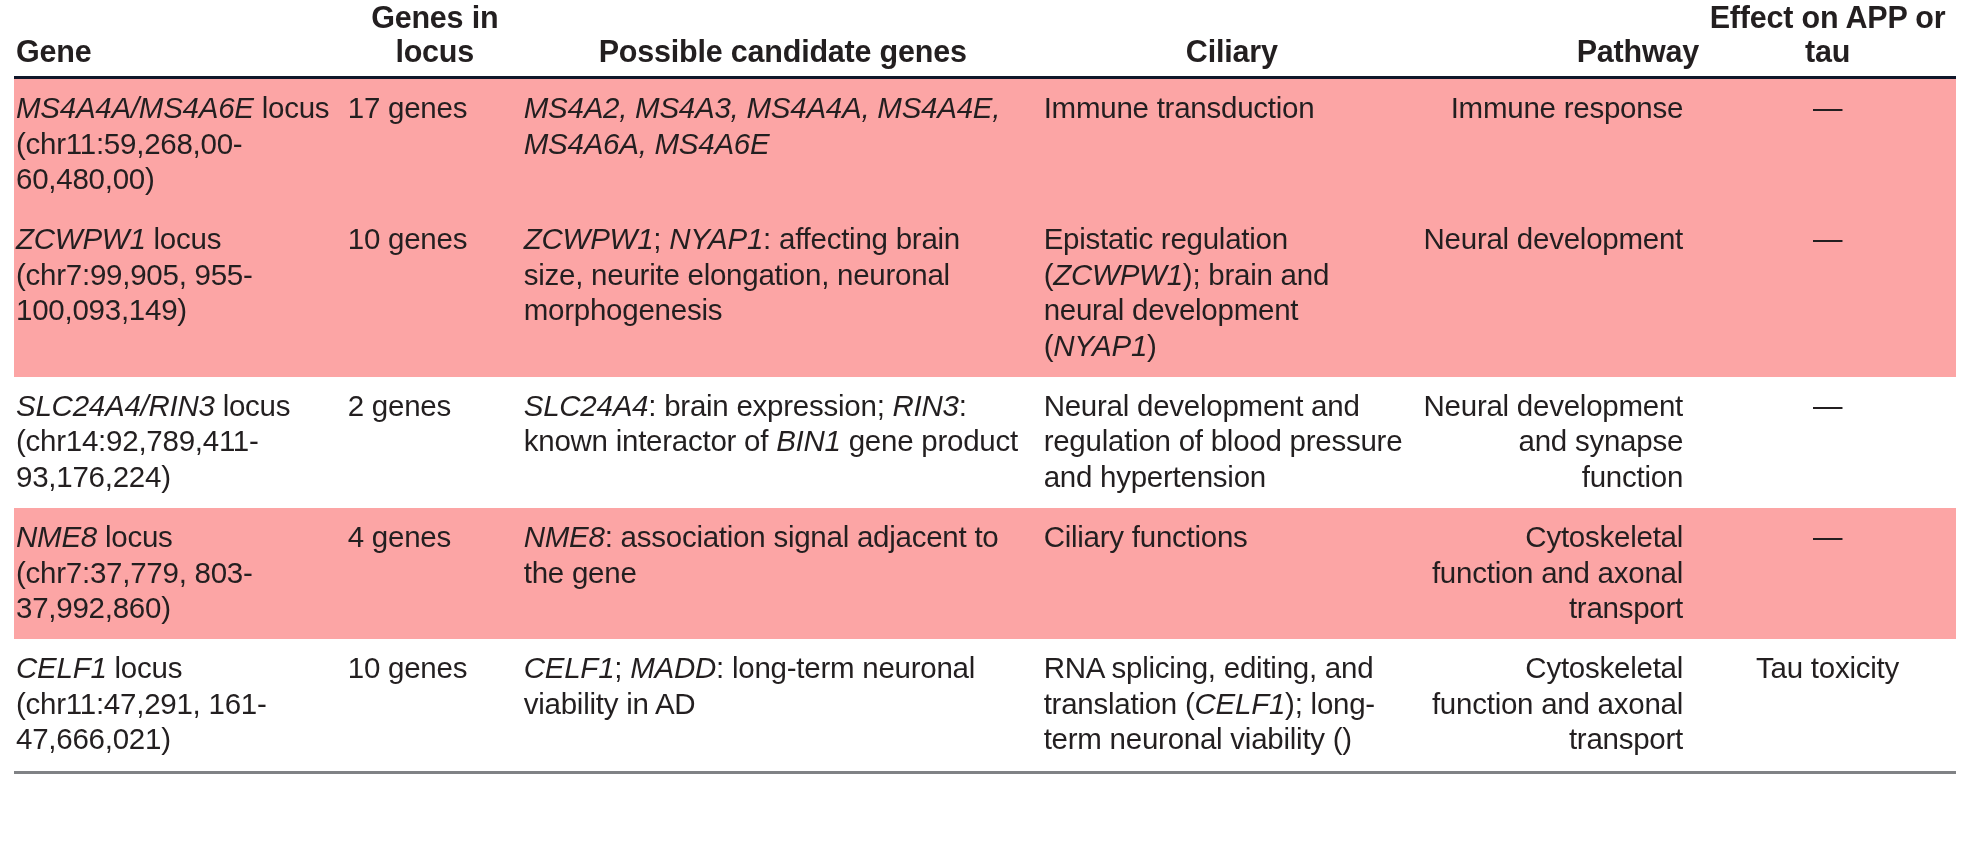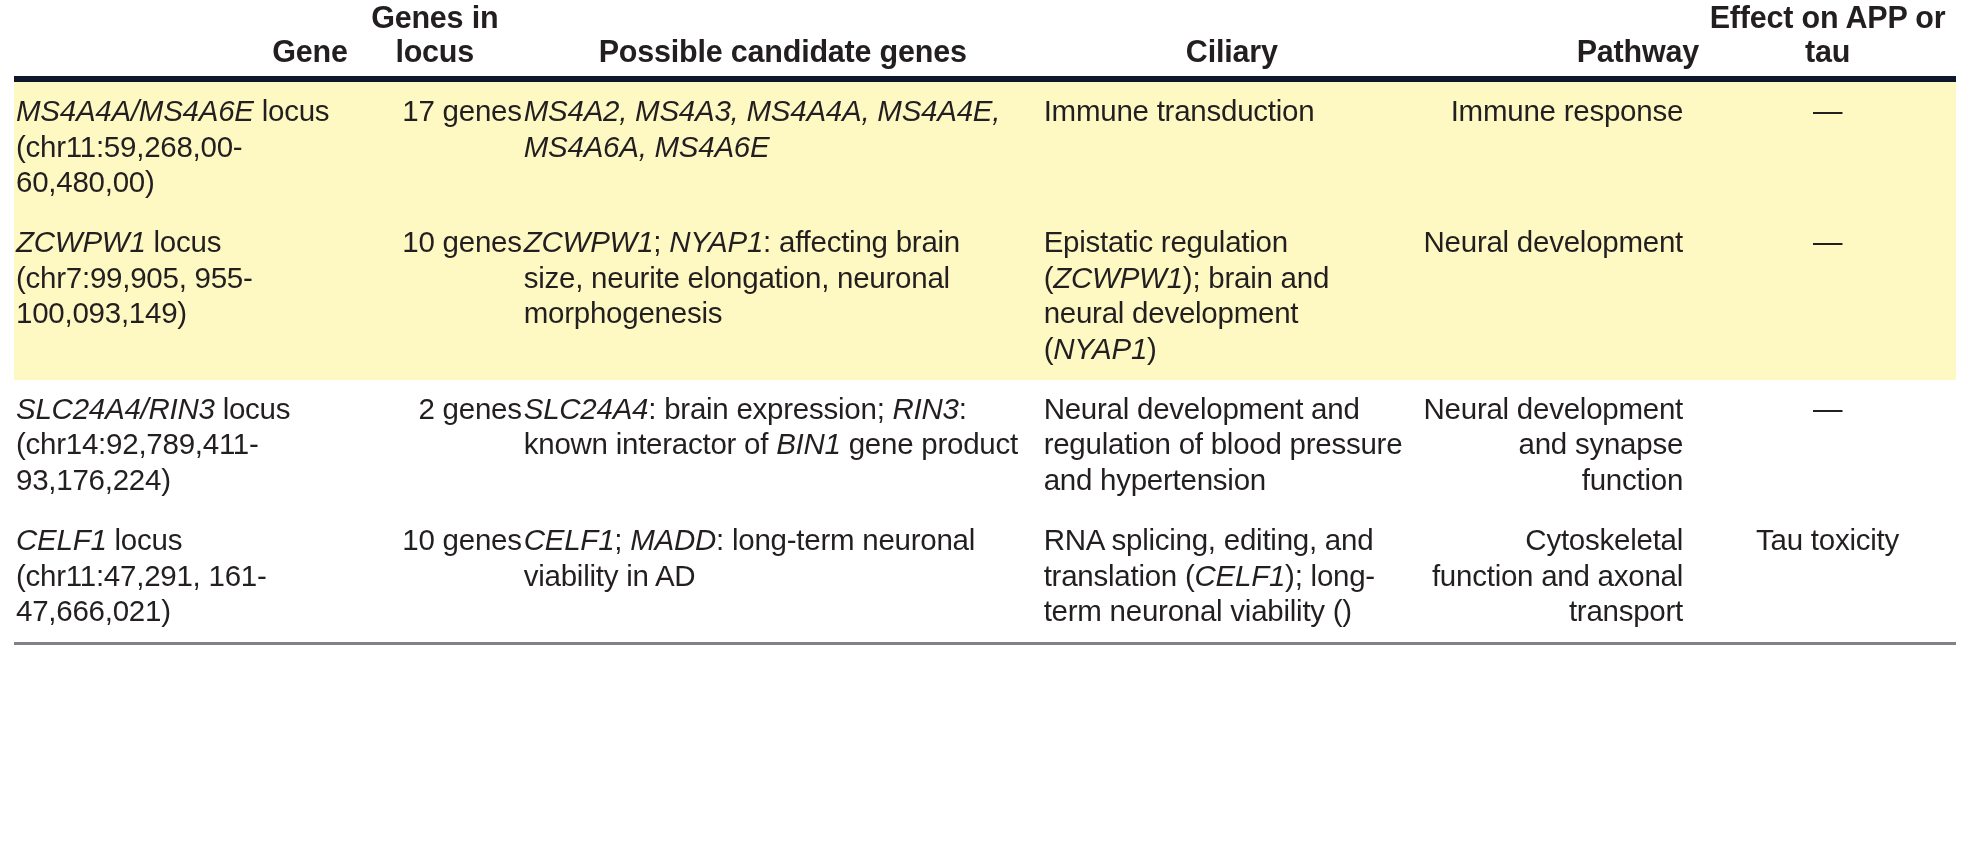--- a/index.html
+++ b/index.html
@@ -24,44 +24,44 @@
     border-collapse: collapse;
     table-layout: fixed;
   }
   
   thead th {
     font-size: 30.5px;
     font-weight: bold;
     line-height: 1.12;
     vertical-align: bottom;
     padding: 0 0 8px 0;
-    border-bottom: 6px solid #0f172a;
+    border-bottom: 3px solid #0f172a;
     letter-spacing: -0.2px;
   }
-  th.c-gene      { text-align: right;   width: 330px; padding-left: 2px;}
+  th.c-gene      { text-align: left;   width: 330px; padding-left: 2px;}
   th.c-count     { text-align: center; width: 172px; }
   th.c-candidate { text-align: center; width: 516px; }
   th.c-function  { text-align: center; width: 372px; }
   th.c-pathway   { text-align: right; width: 276px; }
   th.c-effect    { text-align: center; width: 254px; }
 
   
   tbody td {
     font-size: 29.5px;
     line-height: 1.2;
     vertical-align: top;
     padding: 11px 14px 14px 0;
     letter-spacing: -0.25px;
   }
-  tbody tr.shade td { background: #fef9c3; }
+  tbody tr.shade td { background: #fca5a5; }
   tbody tr.plain td { background: #ffffff; }
   tbody tr:last-child td { border-bottom: 3px solid #808285; }
 
   td.c-gene      { text-align: left;  padding-left: 2px; padding-right: 10px; }
-  td.c-count     { text-align: right; padding-right: 0; }
+  td.c-count     { text-align: left; padding-right: 0; }
   td.c-candidate { text-align: left;  padding-left: 2px; padding-right: 22px; }
   td.c-function  { text-align: left;  padding-left: 0;  padding-right: 16px; }
   td.c-pathway   { text-align: right;  padding-left: 0;  padding-right: 16px; }
   td.c-effect    { text-align: center; padding-right: 0; }
 
   td i, td em { font-style: italic; }
 </style>
 </head>
 <body>
 
@@ -103,20 +103,28 @@
           <td class="c-effect">—</td>
         </tr>
         <tr class="plain">
           <td class="c-gene"><i>SLC24A4/RIN3</i> locus (chr14:92,789,411-93,176,224)</td>
           <td class="c-count">2 genes</td>
           <td class="c-candidate"><i>SLC24A4</i>: brain expression; <i>RIN3</i>: known interactor of <i>BIN1</i> gene product</td>
           <td class="c-function">Neural development and regulation of blood pressure and hypertension</td>
           <td class="c-pathway">Neural development and synapse function</td>
           <td class="c-effect">—</td>
         </tr>
+        <tr class="shade">
+          <td class="c-gene"><i>NME8</i> locus (chr7:37,779, 803-37,992,860)</td>
+          <td class="c-count">4 genes</td>
+          <td class="c-candidate"><i>NME8</i>: association signal adjacent to the gene</td>
+          <td class="c-function">Ciliary functions</td>
+          <td class="c-pathway">Cytoskeletal function and axonal transport</td>
+          <td class="c-effect">—</td>
+        </tr>
         <tr class="plain">
           <td class="c-gene"><i>CELF1</i> locus (chr11:47,291, 161-47,666,021)</td>
           <td class="c-count">10 genes</td>
           <td class="c-candidate"><i>CELF1</i>; <i>MADD</i>: long-term neuronal viability in AD</td>
           <td class="c-function">RNA splicing, editing, and translation (<i>CELF1</i>); long-term neuronal viability ()</td>
           <td class="c-pathway">Cytoskeletal function and axonal transport</td>
           <td class="c-effect">Tau toxicity</td>
         </tr>
       </tbody>
   </table>

